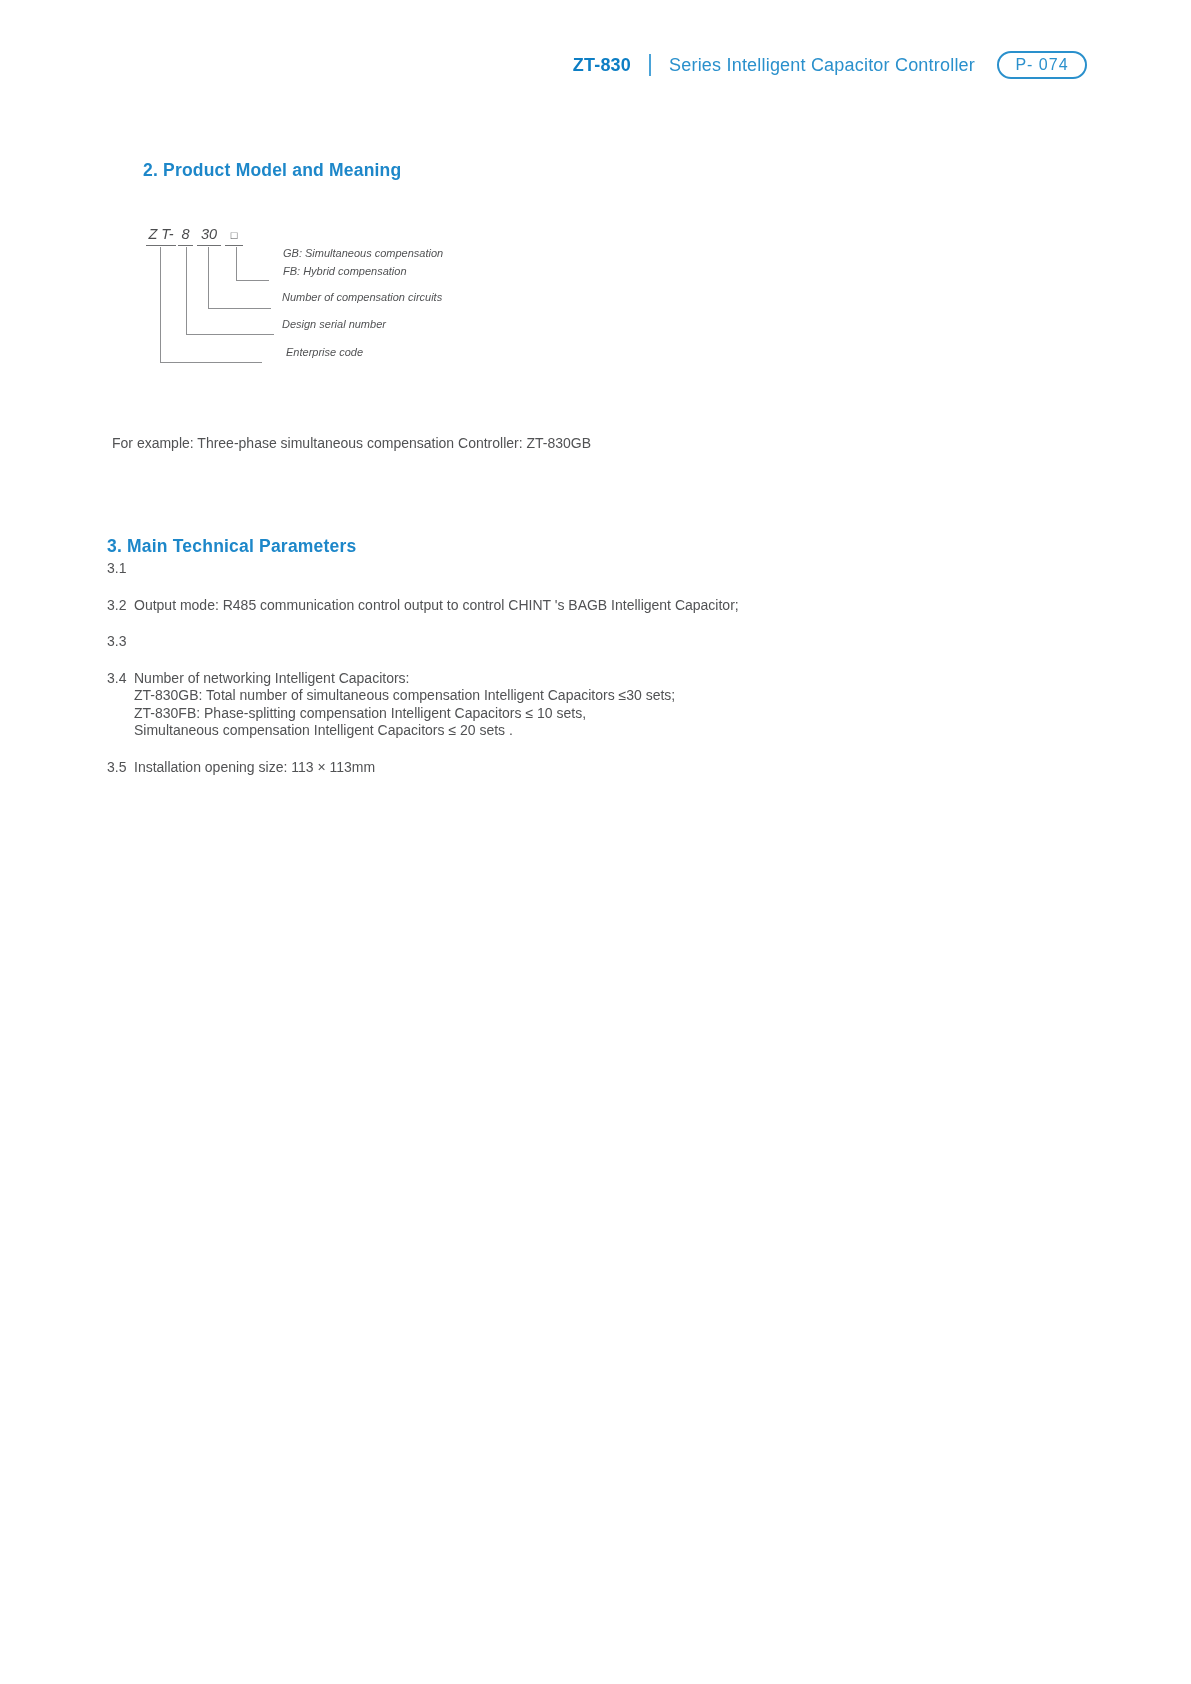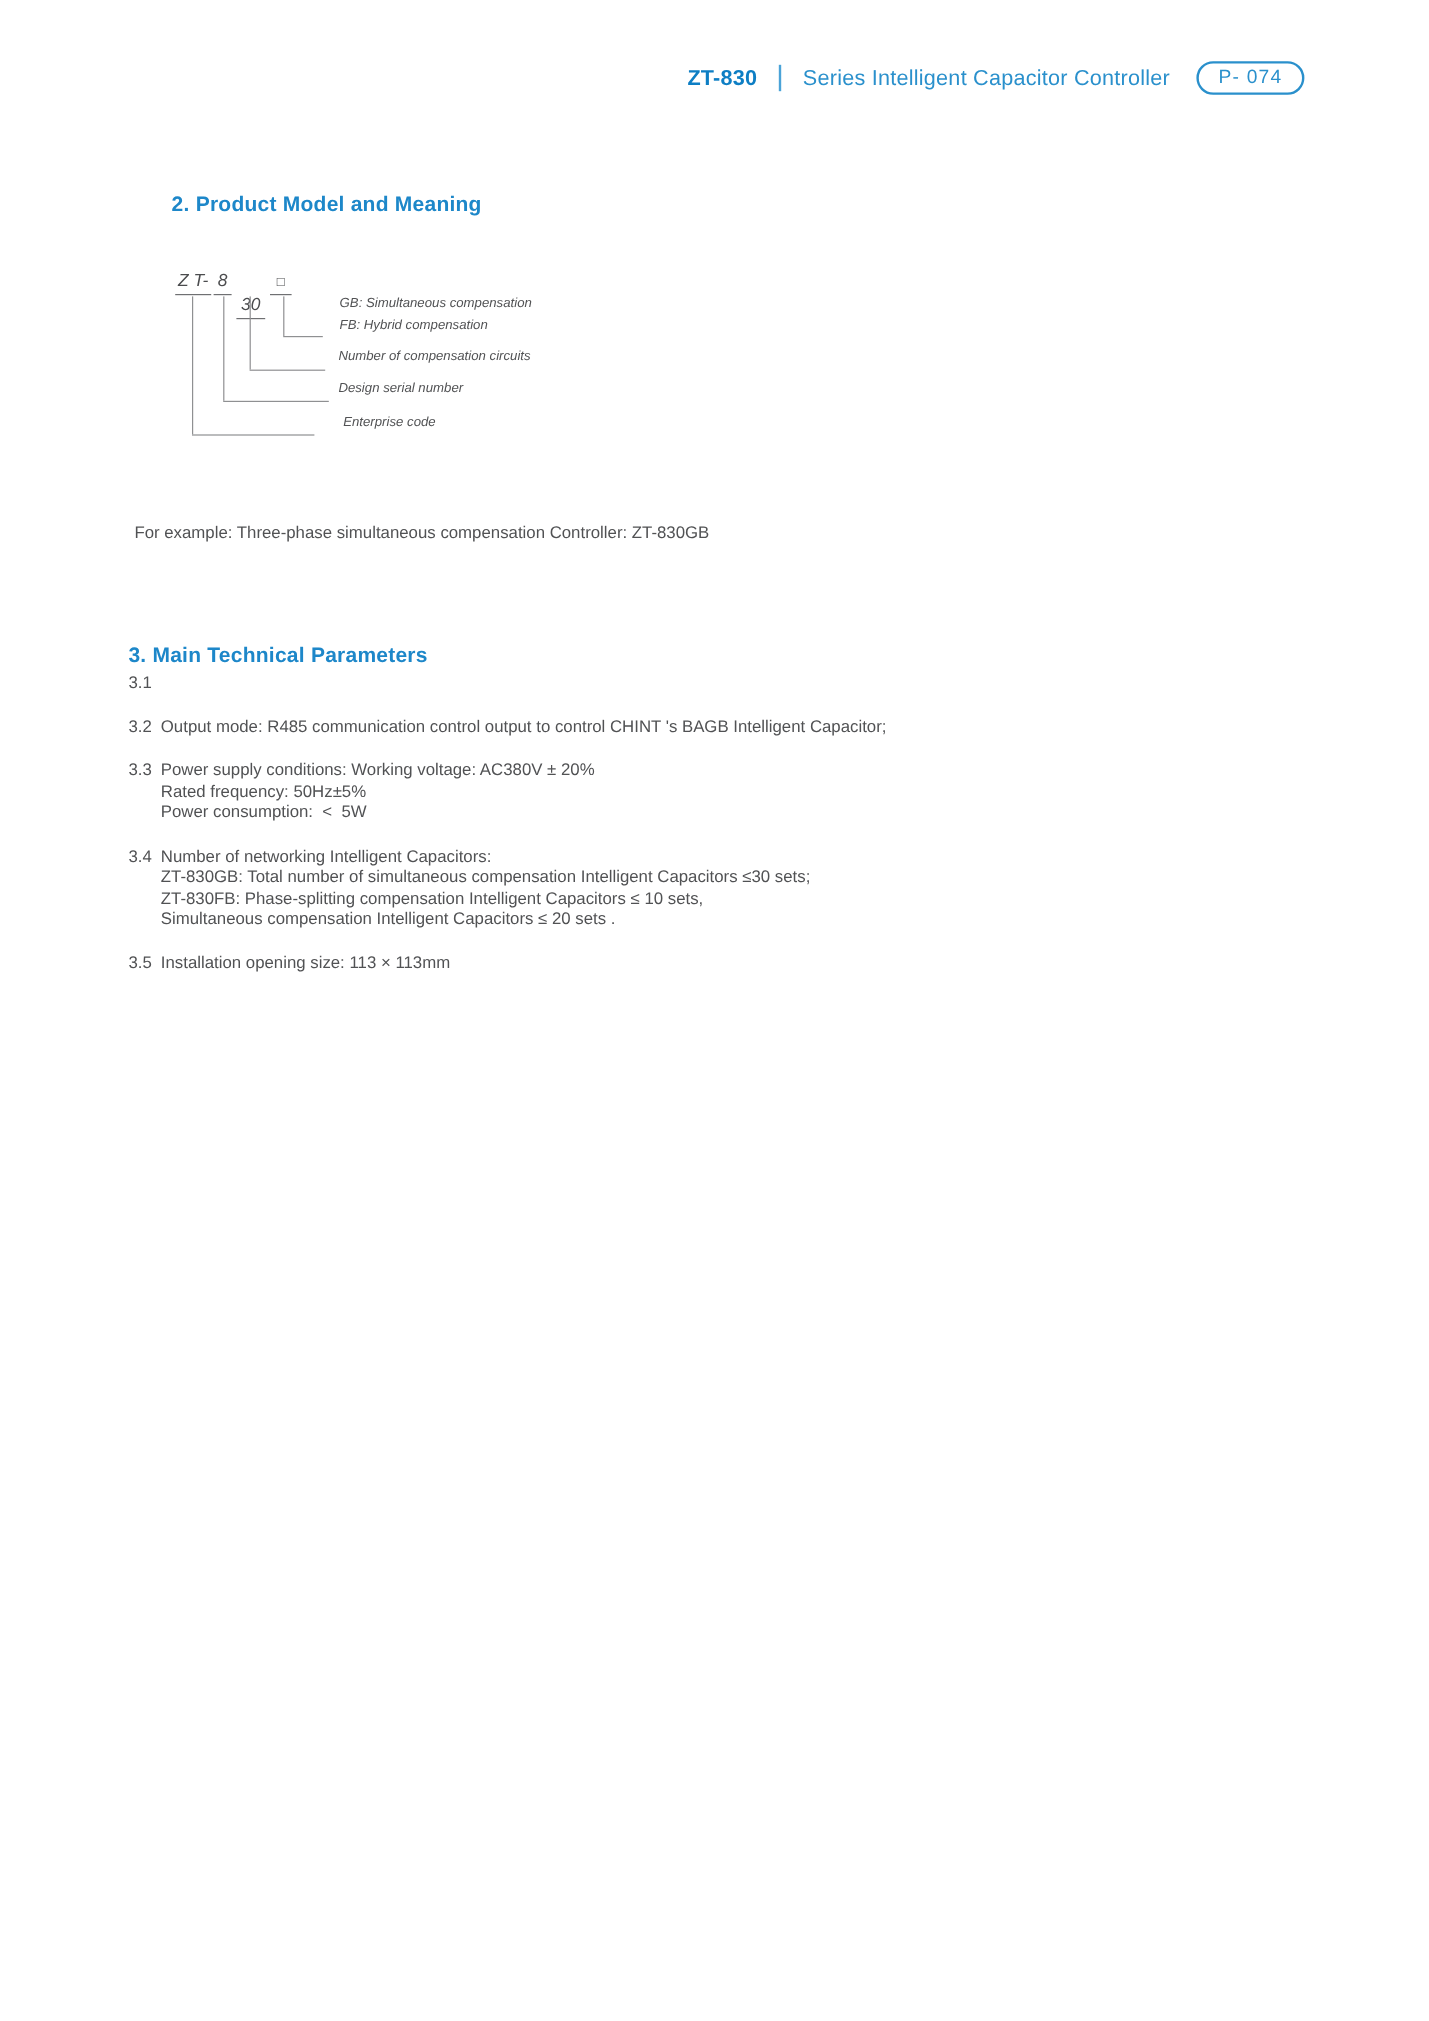--- a/index.html
+++ b/index.html
@@ -34,21 +34,21 @@
   #sec3-heading{top:536px;}
 
   
   .diagram{position:absolute;left:140px;top:226px;width:460px;height:150px;font-style:italic;}
   .code-seg{
     position:absolute;top:0;height:19px;line-height:17px;text-align:center;
     font-size:14.5px;color:#4b4c4e;border-bottom:1.6px solid #6f7072;
   }
   .seg-zt{left:6px;width:30px;}
   .seg-8{left:38px;width:15px;}
-  .seg-30{left:57px;width:24px;margin-top:20px;}
+  .seg-30{left:57px;width:24px;}
   .seg-sq{left:85px;width:18px;font-size:11px;line-height:19px;}
   .dline{position:absolute;background:#8f9092;}
   .v{width:1.3px;}
   .h{height:1.3px;}
   .v-zt{left:20px;top:20.5px;height:115px;}
   .v-8{left:46px;top:20.5px;height:87px;}
   .v-30{left:68px;top:20.5px;height:61px;}
   .v-sq{left:96px;top:20.5px;height:33.5px;}
   .h-sq{top:54px;left:96px;width:33px;}
   .h-30{top:81.5px;left:68px;width:63px;}
@@ -121,25 +121,20 @@
 
     <div class="param">
       <span class="pnum">3.2</span>
       <div class="plines">
         <div>Output mode: R485 communication control output to control CHINT 's BAGB Intelligent Capacitor;</div>
       </div>
     </div>
 
     <div class="param">
       <span class="pnum">3.3</span>
-      <div class="plines">
-        <div>Power supply conditions: Working voltage: AC380V ± 20%</div>
-        <div>Rated frequency: 50Hz±5%</div>
-        <div>Power consumption:  &lt;  5W</div>
-      </div>
     </div>
 
     <div class="param">
       <span class="pnum">3.4</span>
       <div class="plines">
         <div>Number of networking Intelligent Capacitors:</div>
         <div>ZT-830GB: Total number of simultaneous compensation Intelligent Capacitors ≤30 sets;</div>
         <div>ZT-830FB: Phase-splitting compensation Intelligent Capacitors ≤ 10 sets,</div>
         <div>Simultaneous compensation Intelligent Capacitors ≤ 20 sets .</div>
       </div>

